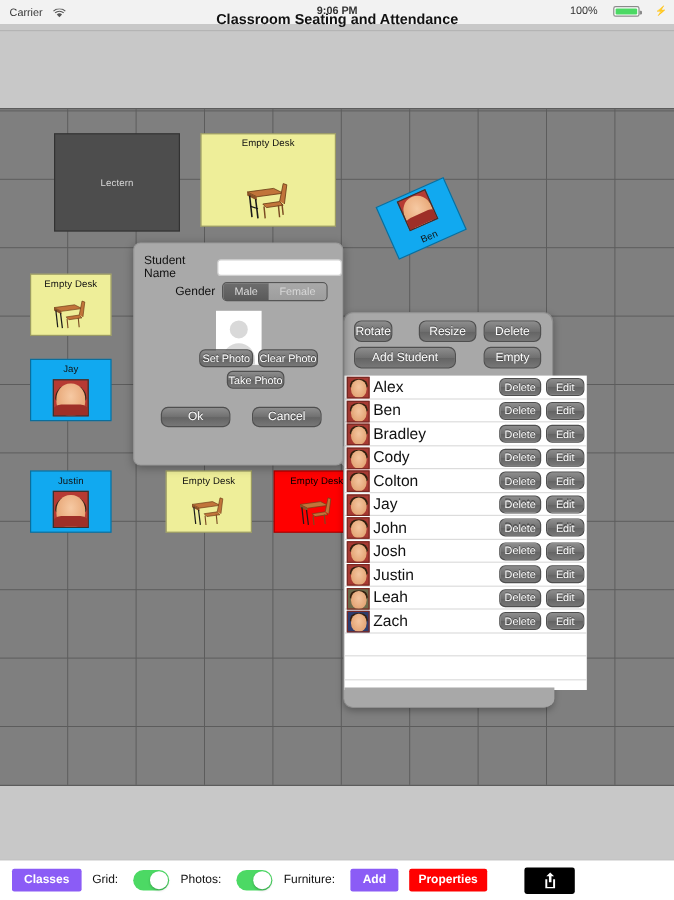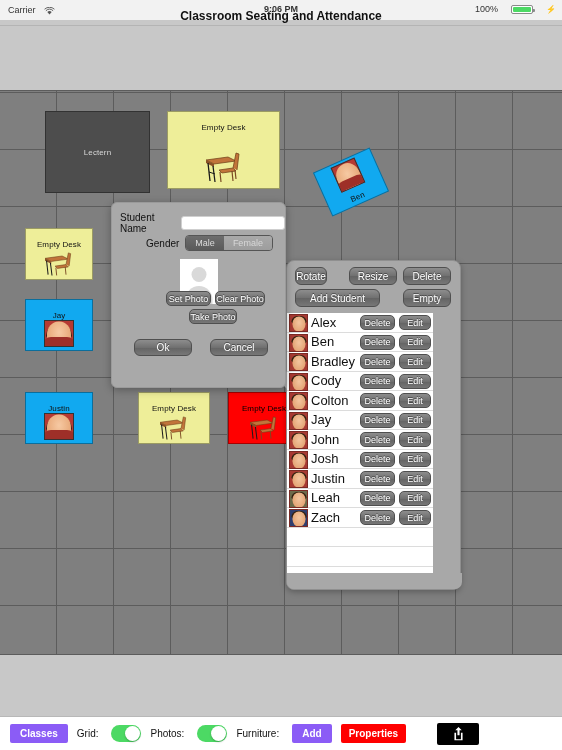--- a/index.html
+++ b/index.html
@@ -48,21 +48,21 @@
     border-top: 1px solid #5c5c5c;
     border-bottom: 1px solid #5c5c5c;
     overflow: hidden;
   }
 
   
   .desk {
     position: absolute; border: 1px solid rgba(0,0,0,.35);
     display: flex; flex-direction: column; align-items: center;
   }
-  .desk .lbl { font-size: 8px; color:#111; margin-top: 11px; font-weight:500; letter-spacing:.1px; }
+  .desk .lbl { font-size: 8px; color:#111; margin-top: 3px; font-weight:500; letter-spacing:.1px; }
   .desk.lectern { background:#4d4d4d; justify-content:center; }
   .desk.lectern .lbl { color:#d8d8d8; font-size:8px; margin:0; }
   .desk.empty { background:#eeee99; }
   .desk.emptyred { background:#ff0000; }
   .desk.emptyred .lbl { color:#000; }
   .desk.student { background:#11a9f0; }
   .desk.student .lbl { color:#111; }
 
   .deskart { width: 44px; height: 36px; margin-top:auto; margin-bottom:4px; }
   .photo {
@@ -112,21 +112,21 @@
     box-shadow: 0 2px 6px rgba(0,0,0,.28);
   }
   .popover:before {
     content:""; position:absolute; left:-9px; top:110px;
     border-top: 9px solid transparent; border-bottom: 9px solid transparent;
     border-right: 9px solid #a8a8a8;
   }
   .pop-tools { position:absolute; left:0; top:0; width:175px; height:52px; }
   .pop-tools .btn { position:absolute; height:18px; }
   .pop-list {
-    position:absolute; left:0; top:52px; width:146px; height:262px;
+    position:absolute; left:0; top:52px; width:202px; height:262px;
     background:#fff; overflow:hidden;
   }
   .lrow {
     position:relative; height:19.5px; display:flex; align-items:center;
     border-bottom: 1px solid #dcdcdc; padding-left: 24px;
   }
   .lrow .thumb {
     position:absolute; left:2px; top:1px; width:19px; height:18px;
     background:#a83a33; overflow:hidden; border:1px solid #7a2a24;
   }

